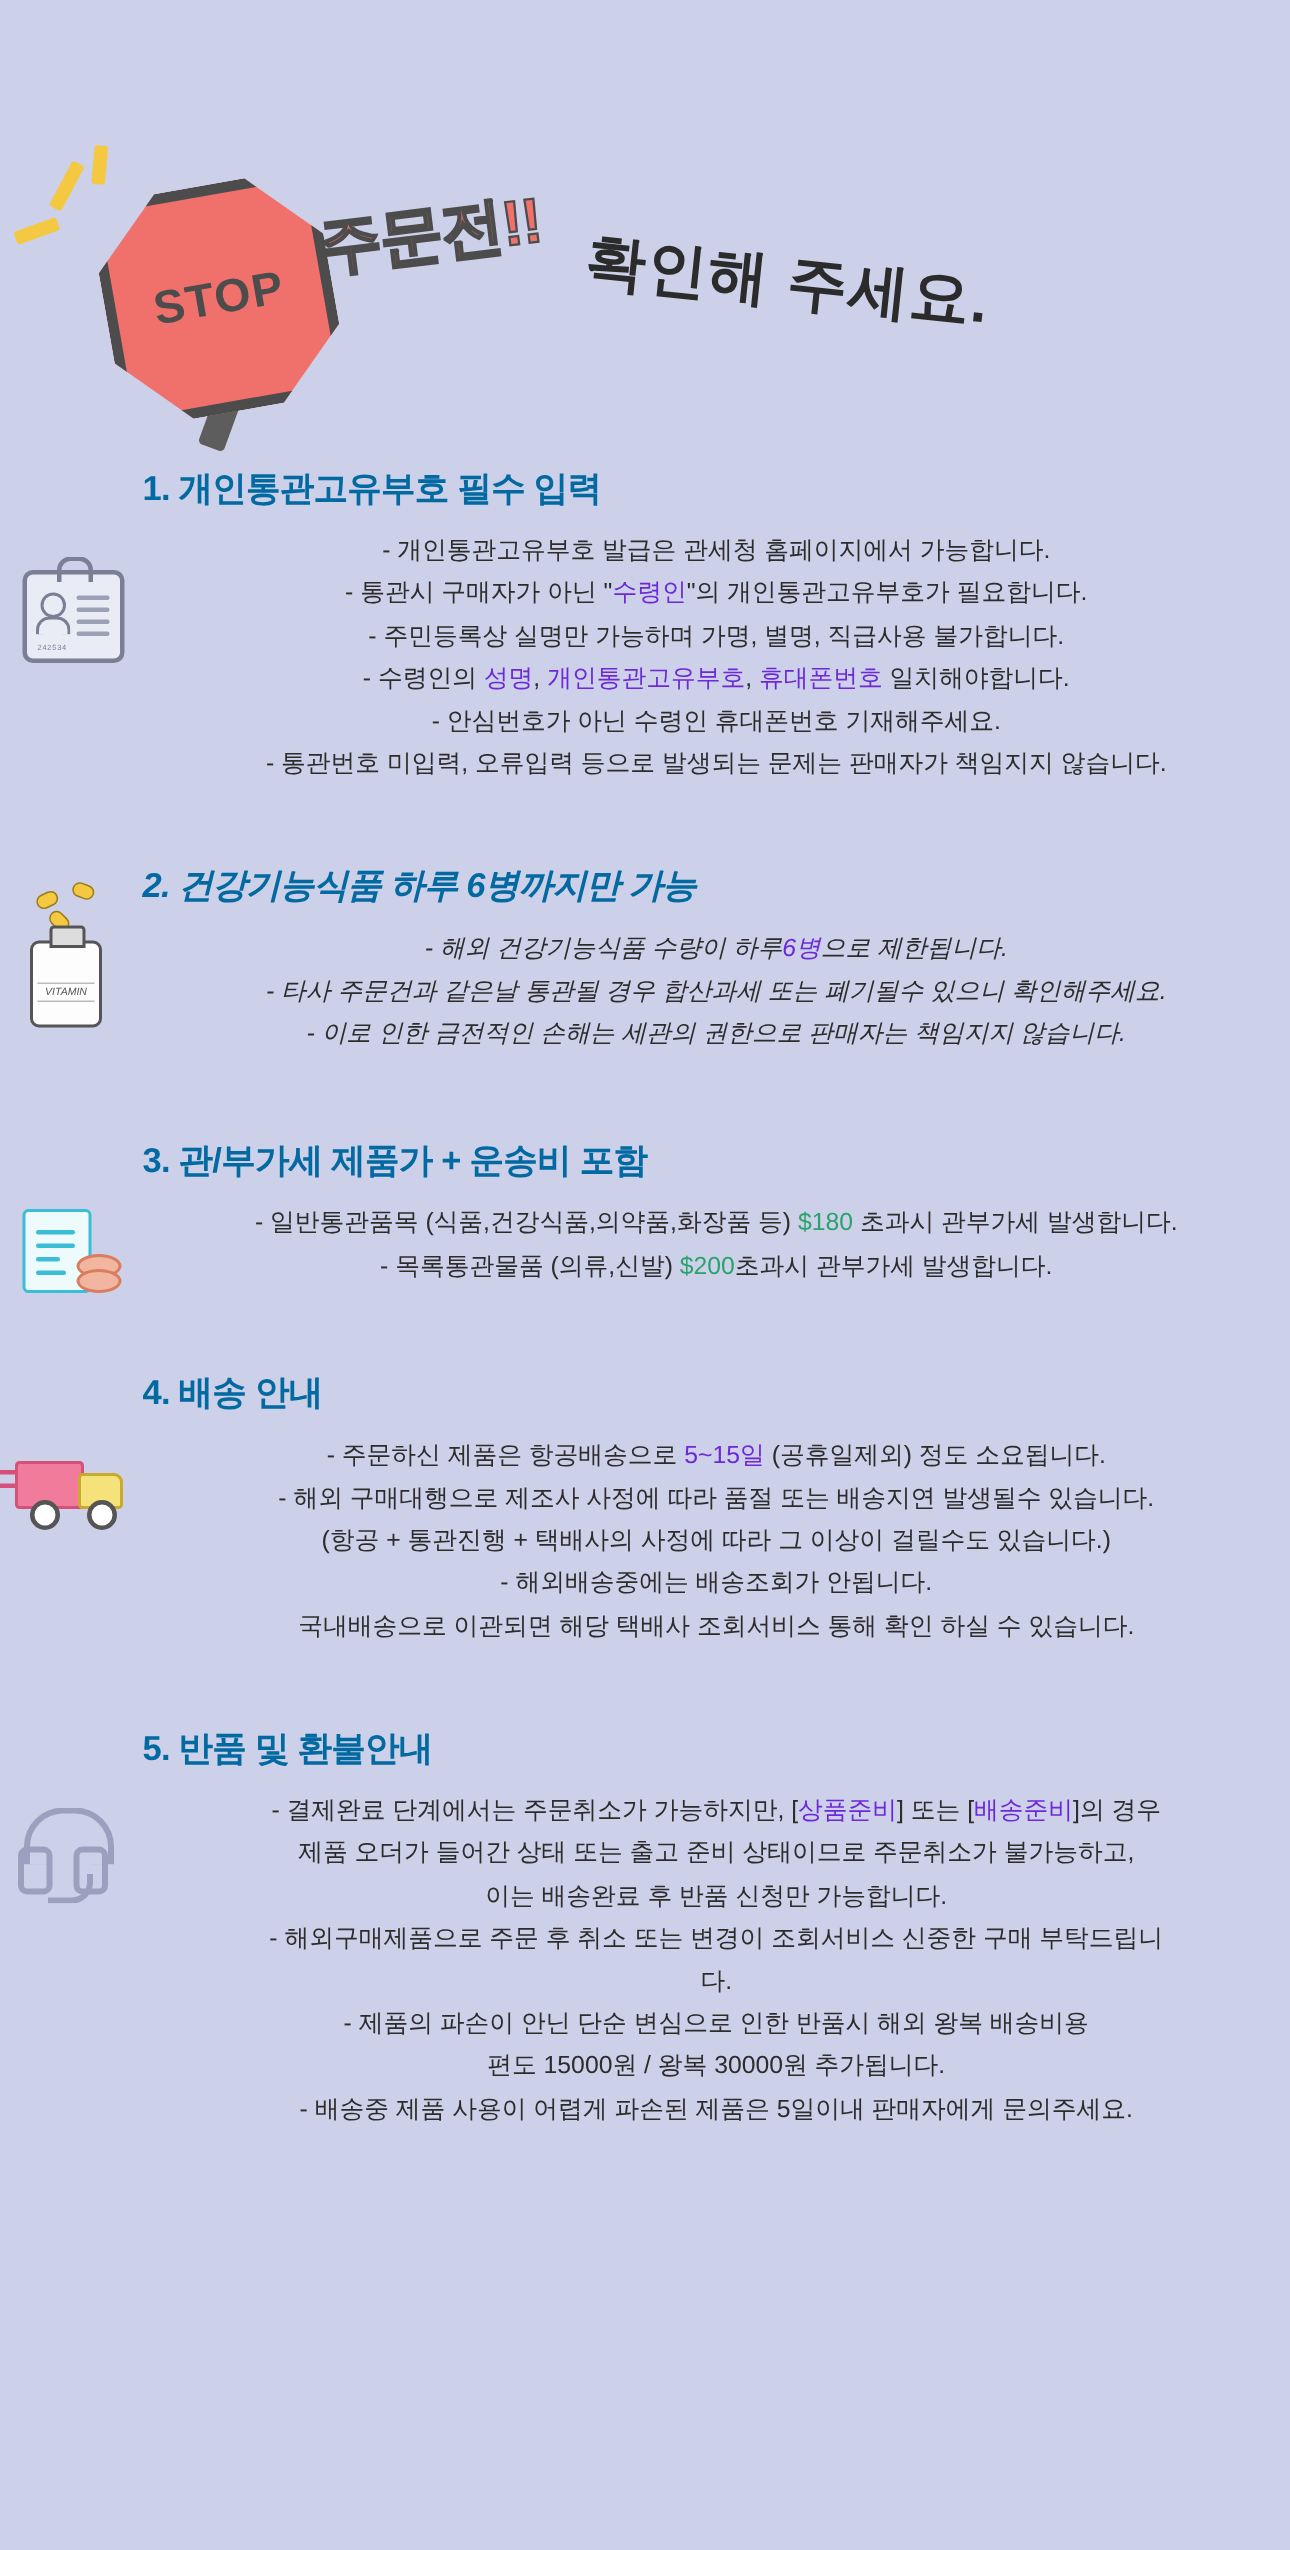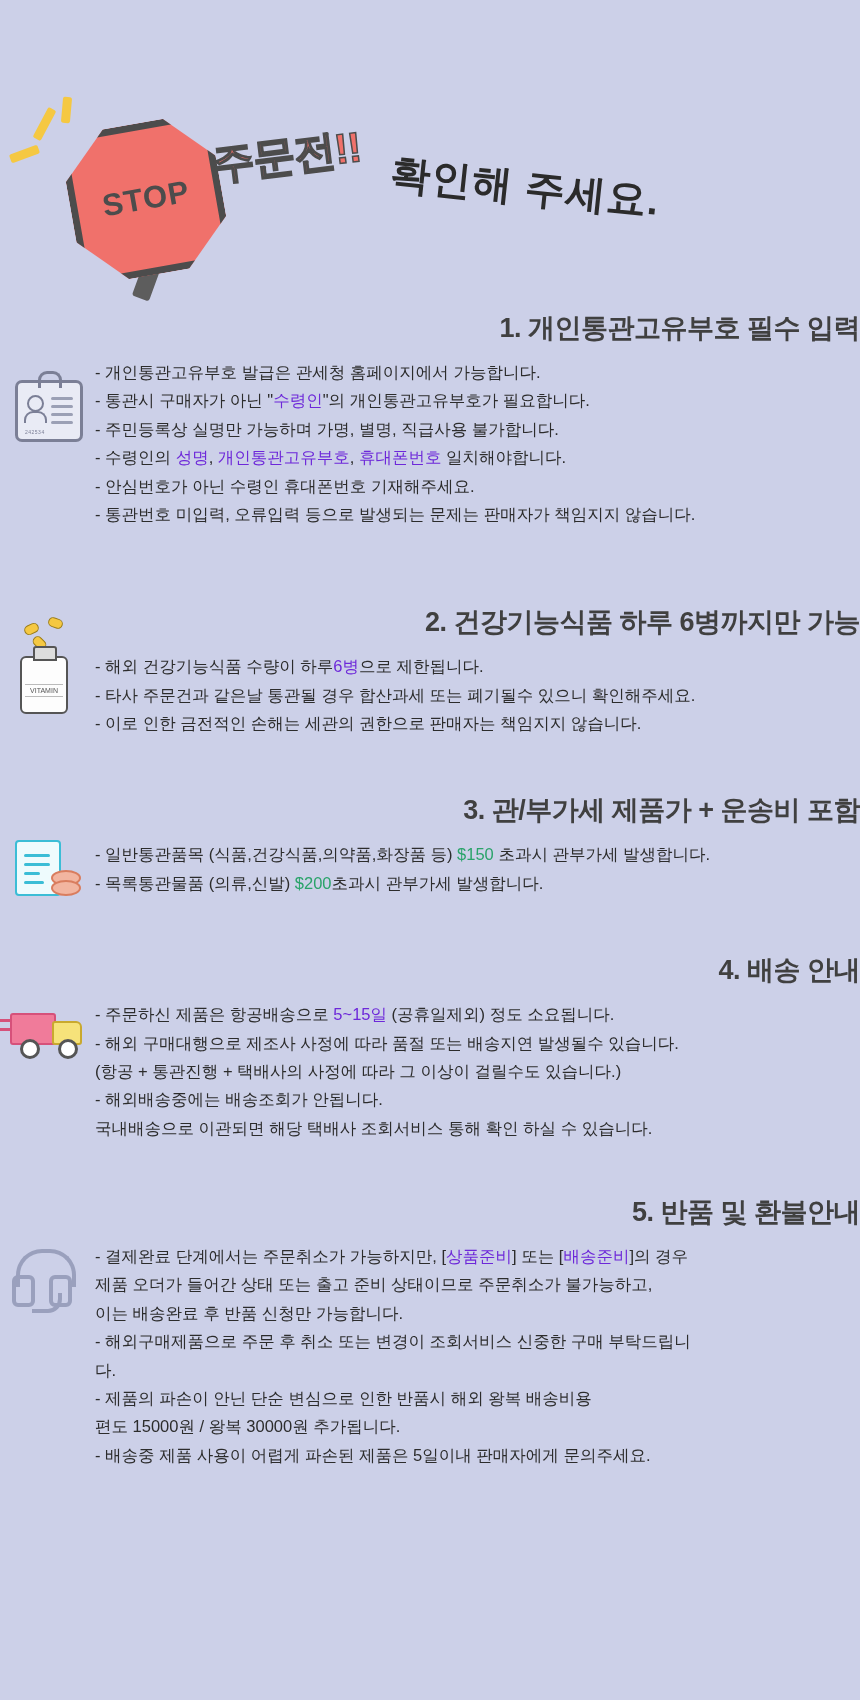--- a/index.html
+++ b/index.html
@@ -94,33 +94,32 @@
     transform: rotate(6deg);
     letter-spacing: 1px;
   }
 
   
   .section {
     position: relative;
     padding: 0 0 0 0;
   }
   .sec-title {
-    font-size: 27px;
+    font-size: 23px;
     font-weight: bold;
-    color: #404040;
+    color: #0369a1;
     margin: 0 0 12px 0;
     letter-spacing: -0.5px;
-    text-align: right;
   }
   .sec-body {
     font-size: 16.5px;
     line-height: 1.72;
     color: #2c2c2c;
   }
-  .sec-body .line { white-space: nowrap; }
+  .sec-body .line { white-space: nowrap; text-align: center; }
   .hl-red { color: #6d28d9; }
   .hl-green { color: #2aa36a; }
 
   .icon-box {
     position: absolute;
     width: 90px;
   }
 
   
   .id-card {
@@ -307,21 +306,21 @@
     <div class="sec-body">
         <div class="line"><span>- 개인통관고유부호 발급은 관세청 홈페이지에서 가능합니다.</span></div>
         <div class="line"><span>- 통관시 구매자가 아닌 "</span><span class="hl-red">수령인</span><span>"의 개인통관고유부호가 필요합니다.</span></div>
         <div class="line"><span>- 주민등록상 실명만 가능하며 가명, 별명, 직급사용 불가합니다.</span></div>
         <div class="line"><span>- 수령인의 </span><span class="hl-red">성명</span><span>, </span><span class="hl-red">개인통관고유부호</span><span>, </span><span class="hl-red">휴대폰번호</span><span> 일치해야합니다.</span></div>
         <div class="line"><span>- 안심번호가 아닌 수령인 휴대폰번호 기재해주세요.</span></div>
         <div class="line"><span>- 통관번호 미입력, 오류입력 등으로 발생되는 문제는 판매자가 책임지지 않습니다.</span></div>
       </div>
   </div>
 
-  <div class="section" style="margin-left:95px; margin-top:76px;">
+  <div class="section" style="margin-left:95px; margin-top:52px;font-style:italic;">
     <div class="icon-box" style="left:-75px; top:52px;">
       <div class="bottle">
         <div class="pill p1"></div>
         <div class="pill p2"></div>
         <div class="pill p3"></div>
         <div class="cap"></div>
         <div class="label">VITAMIN</div>
       </div>
     </div>
     <div class="sec-title">2. 건강기능식품 하루 6병까지만 가능</div>
@@ -338,21 +337,21 @@
         <div class="dl l1"></div>
           <div class="dl l2"></div>
         <div class="dl l3"></div>
           <div class="dl l4"></div>
         <div class="coin c1"></div>
         <div class="coin c2"></div>
       </div>
     </div>
     <div class="sec-title">3. 관/부가세 제품가  + 운송비 포함</div>
     <div class="sec-body">
-        <div class="line"><span>- 일반통관품목 (식품,건강식품,의약품,화장품 등) </span><span class="hl-green">$150</span><span> 초과시 관부가세 발생합니다.</span></div>
+        <div class="line"><span>- 일반통관품목 (식품,건강식품,의약품,화장품 등) </span><span class="hl-green">$180</span><span> 초과시 관부가세 발생합니다.</span></div>
         <div class="line"><span>- 목록통관물품 (의류,신발) </span><span class="hl-green">$200</span><span>초과시 관부가세 발생합니다.</span></div>
       </div>
   </div>
 
   <div class="section" style="margin-left:95px; margin-top:55px;">
     <div class="icon-box" style="left:-85px; top:55px;">
       <div class="truck">
         <div class="speed s1"></div>
         <div class="speed s2"></div>
         <div class="cargo"></div>

